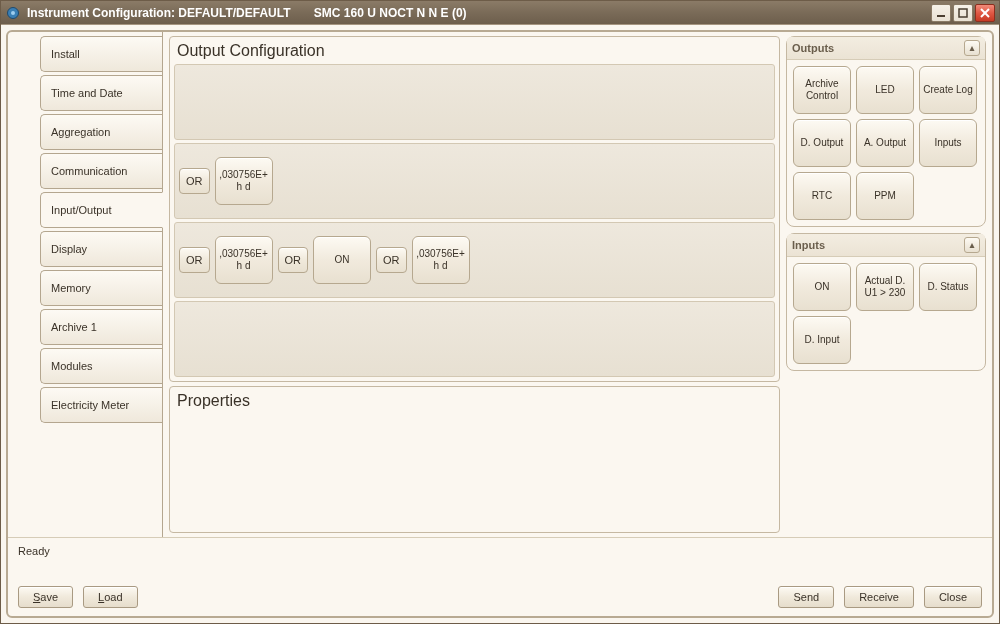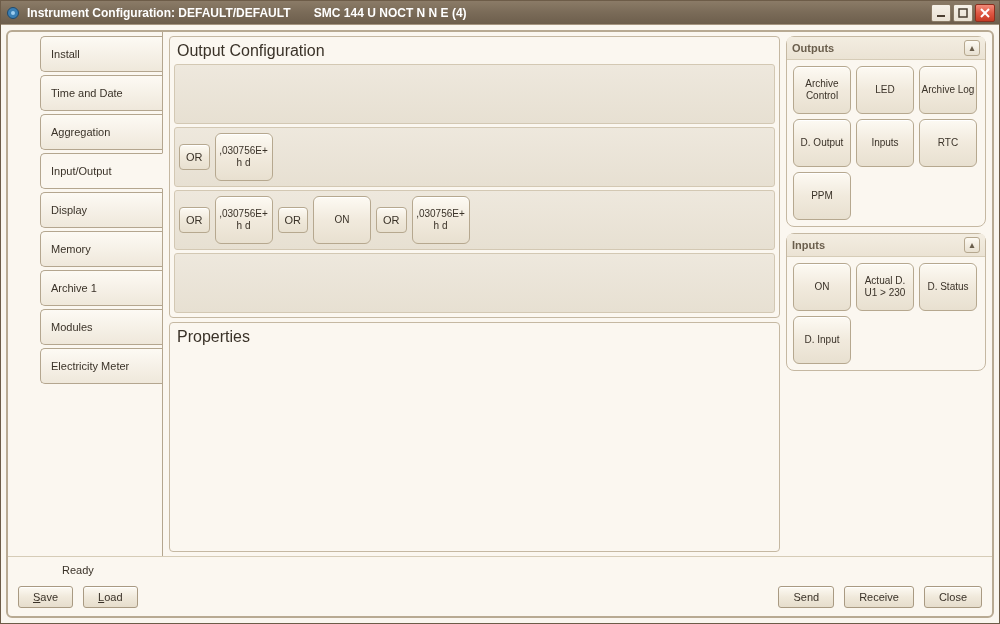--- a/index.html
+++ b/index.html
@@ -132,21 +132,21 @@
     margin: 1px 2px 4px 3px;
   }
   .groupbox.output-config {
     flex: 0 0 auto;
   }
   .groupbox.properties {
     flex: 1;
   }
 
   .slot {
-    height: 60px;
+    height: 76px;
     background: linear-gradient(to bottom, #eee8dd, #e7e0d2);
     border: 1px solid #d3c8b3;
     border-radius: 3px;
     margin-bottom: 3px;
     display: flex;
     align-items: center;
     padding: 4px;
     gap: 5px;
   }
   .slot:last-child { margin-bottom: 0; }
@@ -220,24 +220,25 @@
     gap: 5px;
   }
 
   .footer {
     border-top: 1px solid #d6ccb7;
     padding: 5px 10px 8px 10px;
     display: flex;
     flex-direction: column;
     gap: 6px;
   }
-  .status-text { color: #3a3228; padding: 2px 0 4px 0; margin-left: 44px;}
+  .status-text { color: #3a3228; padding: 2px 0 4px 0;}
   .footer-btns {
     display: flex;
     justify-content: space-between;
+    margin-top: 19px;
   }
   .btn-row { display: flex; gap: 10px; }
   .btn {
     min-width: 54px;
     height: 22px;
     padding: 0 14px;
     background: linear-gradient(to bottom, #fdfaf3, #f0e9db, #e6ddcc);
     border: 1px solid #a99a82;
     border-radius: 3px;
     display: flex;
@@ -253,21 +254,21 @@
 <body>
 
 <div class="window">
   <div class="titlebar">
     <div class="titlebar-icon">
       <svg width="14" height="14" viewBox="0 0 14 14">
           <circle cx="7" cy="7" r="5.5" fill="#3a7fb5" stroke="#1f4a6e"></circle>
           <circle cx="7" cy="7" r="2" fill="#9ecdee"></circle>
         </svg>
     </div>
-    <div class="titlebar-text">Instrument Configuration: DEFAULT/DEFAULT       SMC 144 U NOCT N N E (4)</div>
+    <div class="titlebar-text">Instrument Configuration: DEFAULT/DEFAULT       SMC 160 U NOCT N N E (0)</div>
     <div class="win-controls">
       <div class="win-btn">
           <svg width="10" height="10">
             <line x1="1" y1="8" x2="9" y2="8" stroke="#4a3e30" stroke-width="2"></line>
           </svg>
         </div>
       <div class="win-btn">
           <svg width="10" height="10">
             <rect x="1" y="1" width="8" height="8" fill="none" stroke="#4a3e30" stroke-width="1.5"></rect>
           </svg>
@@ -281,20 +282,21 @@
     </div>
   </div>
 
   <div class="window-inner">
     <div class="main-area">
 
       <div class="left-tabs" id="left-tabs">
           <div class="tab">Install</div>
           <div class="tab">Time and Date</div>
           <div class="tab">Aggregation</div>
+          <div class="tab">Communication</div>
           <div class="tab active">Input/Output</div>
           <div class="tab">Display</div>
           <div class="tab">Memory</div>
           <div class="tab">Archive 1</div>
           <div class="tab">Modules</div>
           <div class="tab">Electricity Meter</div>
         </div>
 
       <div class="center-panel">
         <div class="config-col">
@@ -326,22 +328,23 @@
           <div class="panel">
             <div class="panel-header">
               <span>Outputs</span>
               <div class="collapse-btn">
                 <span>▴</span>
               </div>
             </div>
             <div class="panel-body" id="outputs-body">
                 <div class="block-btn">Archive Control</div>
                 <div class="block-btn">LED</div>
-                <div class="block-btn">Archive Log</div>
+                <div class="block-btn">Create Log</div>
                 <div class="block-btn">D. Output</div>
+                <div class="block-btn">A. Output</div>
                 <div class="block-btn">Inputs</div>
                 <div class="block-btn">RTC</div>
                 <div class="block-btn">PPM</div>
               </div>
           </div>
           <div class="panel">
             <div class="panel-header">
               <span>Inputs</span>
               <div class="collapse-btn">
                 <span>▴</span>

